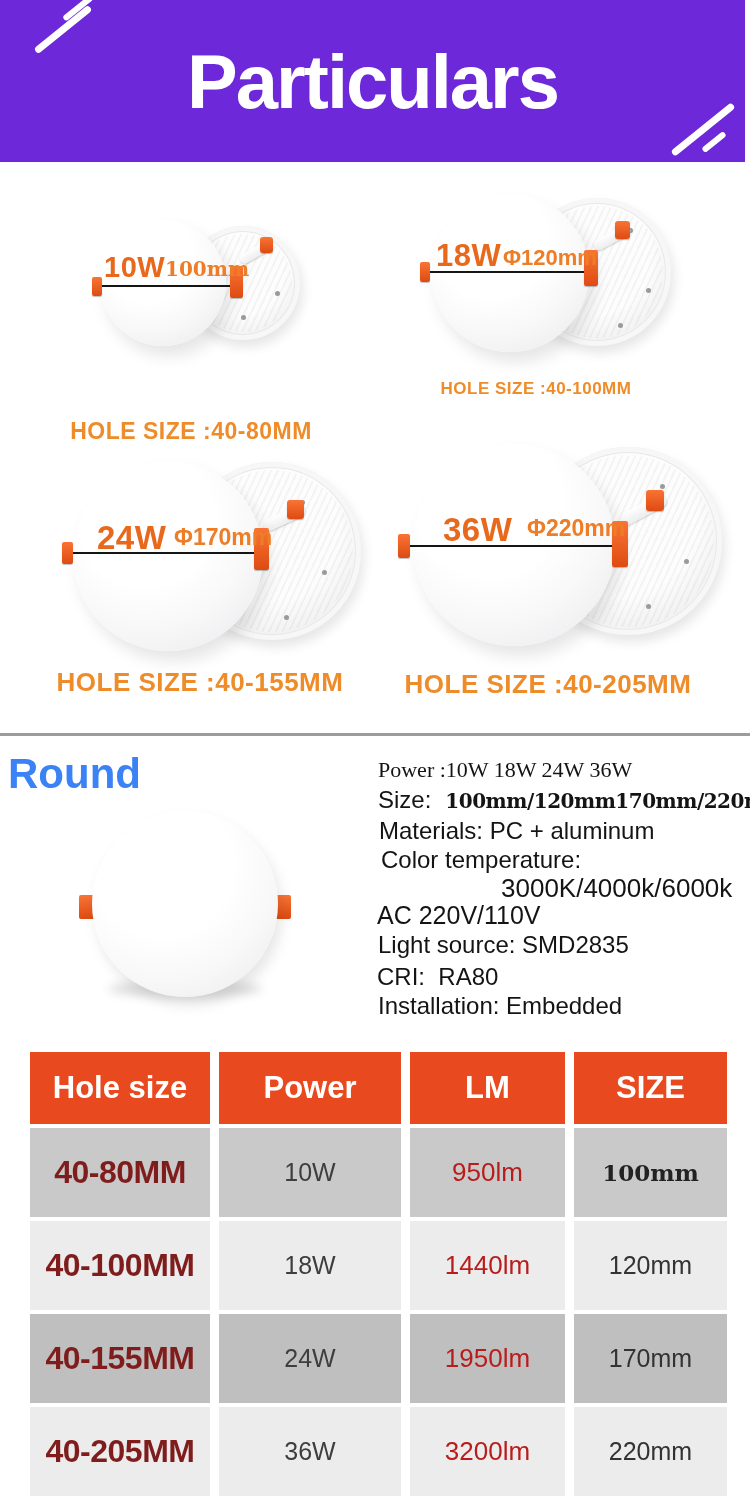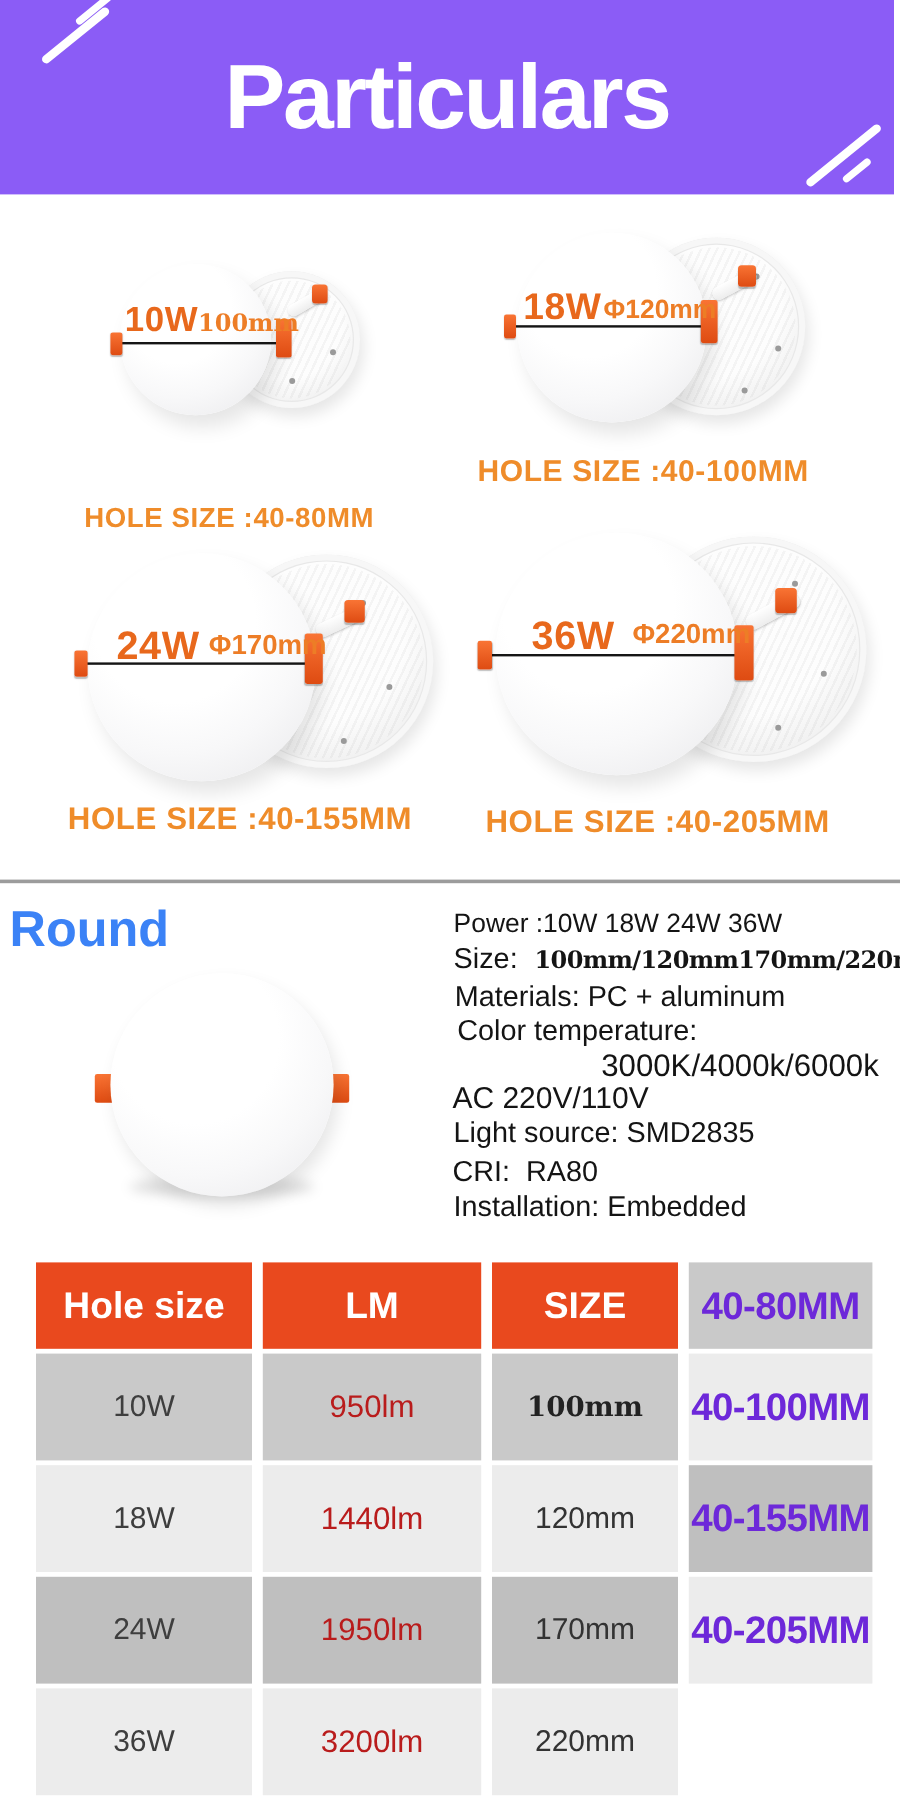--- a/index.html
+++ b/index.html
@@ -5,21 +5,21 @@
   * { box-sizing: border-box; }
   html,body { margin:0; padding:0; background:#fff; }
   .page {
     position:relative; width:750px; height:1508px; background:#fff;
     font-family:"Liberation Sans", sans-serif; overflow:hidden; margin:0 auto;
   }
 
   
   .banner {
     position:absolute; left:0; top:0; width:745px; height:162px;
-    background:#8b5cf6; display:flex; align-items:center; justify-content:center;
+    background:#6d28d9; display:flex; align-items:center; justify-content:center;
   }
   .banner .title {
     margin:0; color:#fff; font-size:76px; font-weight:bold; letter-spacing:-2px;
   }
   .slash { position:absolute; background:#fff; border-radius:4px; transform:rotate(-39deg); }
   .slash.tl-long  { left:28px;  top:26px;  width:70px; height:7px; }
   .slash.tl-short { left:60px;  top:5px;   width:36px; height:6px; }
   .slash.br-long  { left:664px; top:126px; width:78px; height:7px; }
   .slash.br-short { left:700px; top:139px; width:28px; height:6px; }
 
@@ -83,21 +83,21 @@
   .p2 .backplate { left:523px; top:198px; width:148px; height:148px; }
   .p2 .screws    { left:628px; top:228px; box-shadow:18px 60px 0 #9a9a9a,-10px 95px 0 #9a9a9a; }
   .p2 .clipbar   { left:592px; top:232px; width:40px; height:11px; transform:rotate(-28deg); }
   .p2 .cliptop   { left:615px; top:221px; width:15px; height:18px; }
   .p2 .panel     { left:431px; top:194px; width:158px; height:158px; }
   .p2 .dimline   { left:425px; top:271px; width:166px; }
   .p2 .dimend.left  { left:420px; top:262px; width:10px; height:20px; }
   .p2 .dimend.right { left:584px; top:250px; width:14px; height:36px; }
   .p2 .watt { left:436px; top:238px; font-size:31px; }
   .p2 .diam { left:503px; top:245px; font-size:22px; }
-  .p2 .hole { left:536px; top:379px; font-size:25px; }
+  .p2 .hole { left:536px; top:379px; font-size:17px; }
 
   
   .p3 .backplate { left:183px; top:462px; width:178px; height:178px; }
   .p3 .screws    { left:300px; top:500px; box-shadow:22px 70px 0 #9a9a9a,-16px 115px 0 #9a9a9a; }
   .p3 .clipbar   { left:262px; top:512px; width:44px; height:12px; transform:rotate(-25deg); }
   .p3 .cliptop   { left:287px; top:500px; width:17px; height:19px; }
   .p3 .panel     { left:73px;  top:461px; width:190px; height:190px; }
   .p3 .dimline   { left:68px;  top:552px; width:194px; }
   .p3 .dimend.left  { left:62px;  top:542px; width:11px; height:22px; }
   .p3 .dimend.right { left:254px; top:528px; width:15px; height:42px; }
@@ -135,21 +135,21 @@
     background:linear-gradient(#F97434,#DE4B12); z-index:1;
   }
   .r-clip.l { left:79px;  top:895px; }
   .r-clip.r { left:275px; top:895px; }
   .r-panel {
     position:absolute; left:92px; top:811px; width:186px; height:186px; border-radius:50%;
     background:radial-gradient(circle at 38% 30%, #ffffff 40%, #f8f8f9 65%, #ececee 92%, #e4e4e6 100%);
     box-shadow:4px 8px 14px rgba(0,0,0,0.10); z-index:2;
   }
   .sp { position:absolute; margin:0; color:#141414; white-space:pre; }
-  .sp.power   { left:378px; top:757px; font-size:22px; }
+  .sp.power   { left:378px; top:757px; font-size:22px;font-family:Liberation Serif, serif; }
   .sp.size    { left:378px; top:786px; font-size:24px; }
   .sz-value   { font-family:"DejaVu Serif", serif; font-weight:bold; font-size:20px; letter-spacing:-0.5px; margin-left:14px; }
   .sp.materials { left:379px; top:817px; font-size:24px; }
   .sp.ctlabel { left:381px; top:846px; font-size:24px; }
   .sp.ctvalue { left:501px; top:873px; font-size:26px; }
   .sp.voltage { left:377px; top:901px; font-size:25px; }
   .sp.light   { left:378px; top:931px; font-size:24px; }
   .sp.cri     { left:377px; top:963px; font-size:24px; }
   .sp.install { left:378px; top:992px; font-size:24px; }
 
@@ -159,21 +159,21 @@
     display:grid;
     grid-template-columns:180px 182px 155px 153px;
     grid-template-rows:72px 89px 89px 89px 89px;
     gap:4px 9px;
   }
   .th {
     background:#E9491E; color:#fff; font-weight:bold; font-size:31px;
     display:flex; align-items:center; justify-content:center;
   }
   .td { display:flex; align-items:center; justify-content:center; }
-  .td.hole-c  { font-weight:bold; font-size:32px; color:#6d28d9; letter-spacing:-0.5px; }
+  .td.hole-c  { font-weight:bold; font-size:32px; color:#7f1d1d; letter-spacing:-0.5px; }
   .td.power-c { font-size:25px; color:#3e3e3e; }
   .td.lm-c    { font-size:26px; color:#b91c1c; }
   .td.size-c  { font-size:25px; color:#333; }
   .td.serif-size { font-family:"DejaVu Serif", serif; font-weight:bold; font-size:23px; color:#222; }
   .rowA { background:#C9C9C9; }
   .rowB { background:#ECECEC; }
   .rowC { background:#BFBFBF; }
 </style>
 </head>
 <body>
@@ -264,20 +264,21 @@
     <p class="sp ctlabel">Color temperature:</p>
     <p class="sp ctvalue">3000K/4000k/6000k</p>
     <p class="sp voltage">AC 220V/110V</p>
     <p class="sp light">Light source: SMD2835</p>
     <p class="sp cri">CRI:  RA80</p>
     <p class="sp install">Installation: Embedded</p>
   </section>
 
   <section class="spec-table">
     <div class="th">Hole size</div>
+    <div class="th">Power</div>
     <div class="th">LM</div>
     <div class="th">SIZE</div>
 
     <div class="td hole-c rowA">40-80MM</div>
     <div class="td power-c rowA">10W</div>
     <div class="td lm-c rowA">950lm</div>
     <div class="td size-c serif-size rowA">100mm</div>
 
     <div class="td hole-c rowB">40-100MM</div>
     <div class="td power-c rowB">18W</div>

